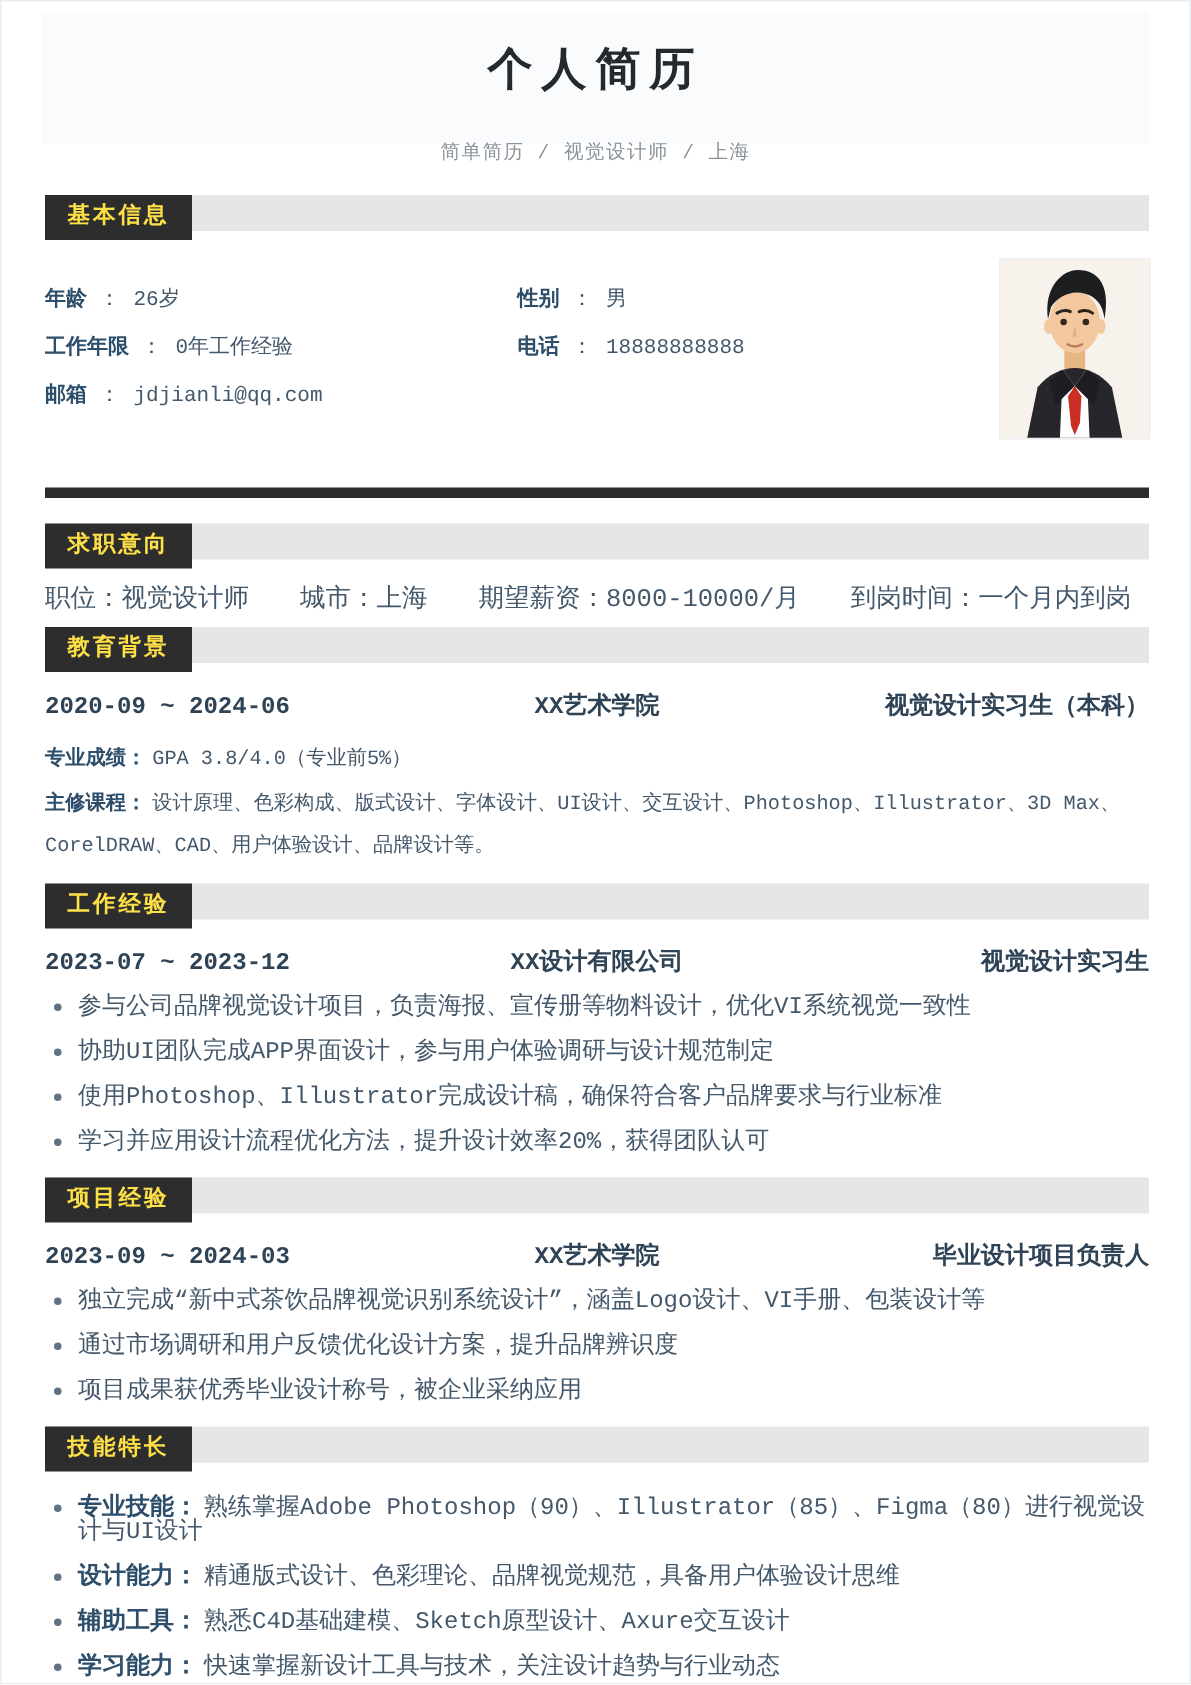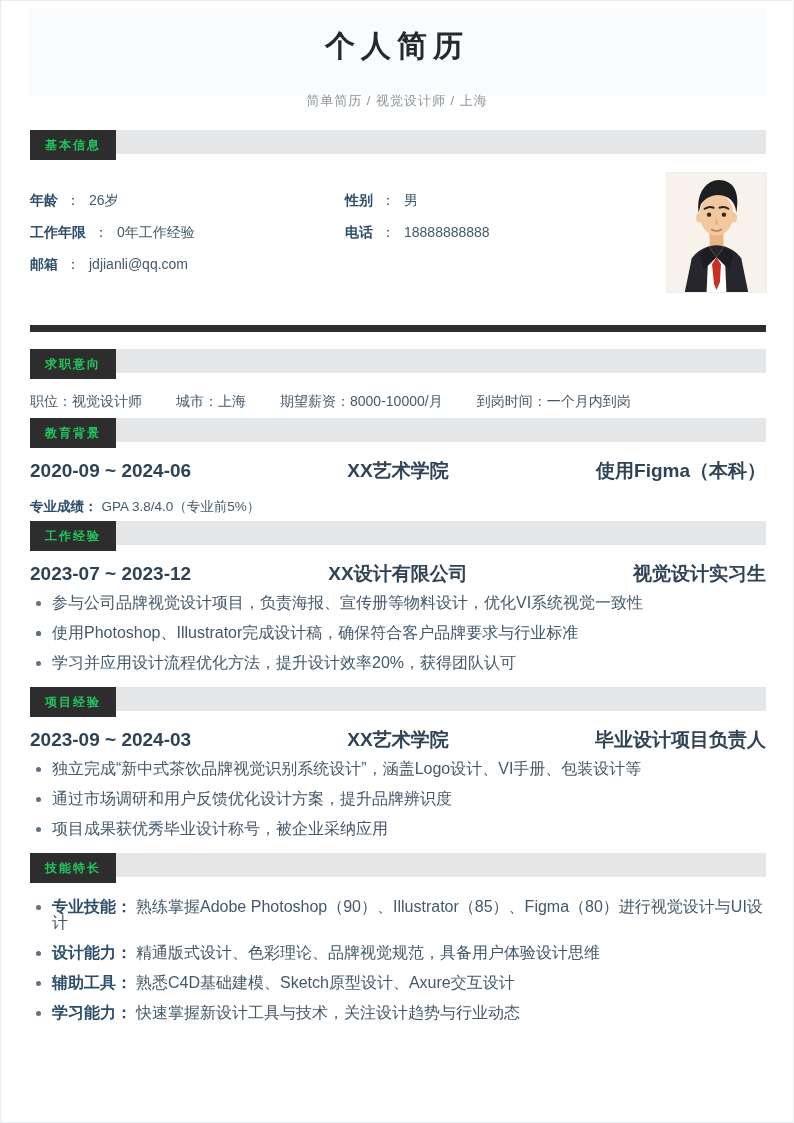--- a/index.html
+++ b/index.html
@@ -2,73 +2,74 @@
 <html><head>
 <meta charset="utf-8">
 <style>
   * { margin:0; padding:0; box-sizing:border-box; }
   html,body { background:#fff; }
   body { font-family:"Liberation Sans","DejaVu Sans",sans-serif; }
   .page {
     position:relative; width:794px; height:1123px; margin:0 auto;
     background:#fff; overflow:hidden;
     box-shadow: inset 0 0 0 1px #e9edf0;
+    font-family: Liberation Mono, monospace;
   }
   .content { padding:0 28px 0 30px; }
 
   
   .hdr-band { position:absolute; left:28px; right:28px; top:8px; height:88px; background:#fafbfd; }
   .hdr { position:relative; text-align:center; padding-top:26px; }
   .hdr h1 { font-size:30px; font-weight:bold; color:#24292e; letter-spacing:6px; }
   .hdr .sub { margin-top:25px; font-size:13px; color:#8b949c; letter-spacing:1px; }
 
   
   .sec { position:relative; height:30px; }
   .sec .bar { position:absolute; left:0; right:0; top:0; height:24px; background:#e5e6e7; }
   .sec .tag { position:absolute; left:0; top:0; height:30px; line-height:30px;
-    background:#2d2d2d; color:#22c55e; font-size:12px; font-weight:bold;
+    background:#2d2d2d; color:#fde047; font-size:15px; font-weight:bold;
     padding:0 15px; letter-spacing:2px; }
 
   
   .binfo { position:relative; margin-top:12px; min-height:130px; }
   .binfo .grid { display:grid; grid-template-columns:315px 1fr; row-gap:16px;
     padding-top:20px; padding-right:120px; }
   .field { font-size:14px; line-height:16px; white-space:nowrap; }
   .field .lbl { font-weight:bold; color:#2d4e6b; }
   .field .sep { color:#2d4e6b; margin:0 9px 0 8px; }
   .field .val { color:#44586b; }
   .photo { position:absolute; right:0; top:1px; width:99px; height:119px;
     background:#f7f2eb; box-shadow:0 0 0 1px #eee; }
   .photo svg { display:block; width:100%; height:100%; }
 
   .divider { margin-top:23px; height:7px; background:#2d2d2d; }
 
   
-  .intent { margin-top:13px; font-size:14px; color:#44586b; display:flex; gap:34px; line-height:18px; }
+  .intent { margin-top:13px; font-size:17px; color:#44586b; display:flex; gap:34px; line-height:18px; }
   .intent .lbl { color:#44586b; }
 
   
-  .row3 { display:flex; margin-top:14px; font-size:19px; font-weight:bold; color:#2f4356; line-height:18px; }
+  .row3 { display:flex; margin-top:14px; font-size:16px; font-weight:bold; color:#2f4356; line-height:18px; }
   .row3 .l { flex:1; text-align:left; }
   .row3 .c { flex:1.4; text-align:center; }
   .row3 .r { flex:1; text-align:right; }
 
   .kvline { margin-top:13px; font-size:13.5px; line-height:28px; color:#44586b; }
   .kvline .lbl { font-weight:bold; color:#2d4e6b; margin-right:4px; }
 
   
   ul.blts { list-style:none; margin-top:12px; }
   ul.blts li { position:relative; padding-left:22px; font-size:16px; color:#44586b;
     line-height:16px; margin-top:14px; }
   ul.blts li:first-child { margin-top:0; }
   ul.blts li .dot { position:absolute; left:6px; top:6px; width:5px; height:5px;
     border-radius:50%; background:#5f7183; }
   ul.blts li .blbl { font-weight:bold; color:#2d4e6b; margin-right:4px; }
 
-  .mt8{margin-top:8px;} .mt10{}
+  .mt8{margin-top:8px;} .mt10{margin-top:10px;}
   .mt16{margin-top:16px;} .mt17{margin-top:17px;} .mt20{margin-top:20px;}
 </style>
 </head>
 <body>
 
 <div class="page">
   <div class="hdr-band"></div>
 
   <div class="hdr">
     <h1>个人简历</h1>
@@ -137,38 +138,41 @@
       <span><span class="lbl">到岗时间：</span><span>一个月内到岗</span></span>
     </div>
 
     <div class="sec mt8">
       <div class="bar"></div>
       <div class="tag">教育背景</div>
     </div>
     <div class="row3">
       <span class="l">2020-09 ~ 2024-06</span>
       <span class="c">XX艺术学院</span>
-      <span class="r">使用Figma（本科）</span>
+      <span class="r">视觉设计实习生（本科）</span>
     </div>
     <div class="kvline">
       <span class="lbl">专业成绩：</span><span>GPA 3.8/4.0（专业前5%）</span>
+    </div>
+    <div class="kvline" style="margin-top:2px;">
+      <span class="lbl">主修课程：</span><span>设计原理、色彩构成、版式设计、字体设计、UI设计、交互设计、Photoshop、Illustrator、3D Max、CorelDRAW、CAD、用户体验设计、品牌设计等。</span>
     </div>
 
     <div class="sec mt10">
       <div class="bar"></div>
       <div class="tag">工作经验</div>
     </div>
     <div class="row3">
       <span class="l">2023-07 ~ 2023-12</span>
       <span class="c">XX设计有限公司</span>
       <span class="r">视觉设计实习生</span>
     </div>
     <ul class="blts">
       <li><span class="dot"></span><span>参与公司品牌视觉设计项目，负责海报、宣传册等物料设计，优化VI系统视觉一致性</span></li>
-      <li><span class="dot"></span></li>
+      <li><span class="dot"></span><span>协助UI团队完成APP界面设计，参与用户体验调研与设计规范制定</span></li>
       <li><span class="dot"></span><span>使用Photoshop、Illustrator完成设计稿，确保符合客户品牌要求与行业标准</span></li>
       <li><span class="dot"></span><span>学习并应用设计流程优化方法，提升设计效率20%，获得团队认可</span></li>
     </ul>
 
     <div class="sec mt16">
       <div class="bar"></div>
       <div class="tag">项目经验</div>
     </div>
     <div class="row3">
       <span class="l">2023-09 ~ 2024-03</span>

